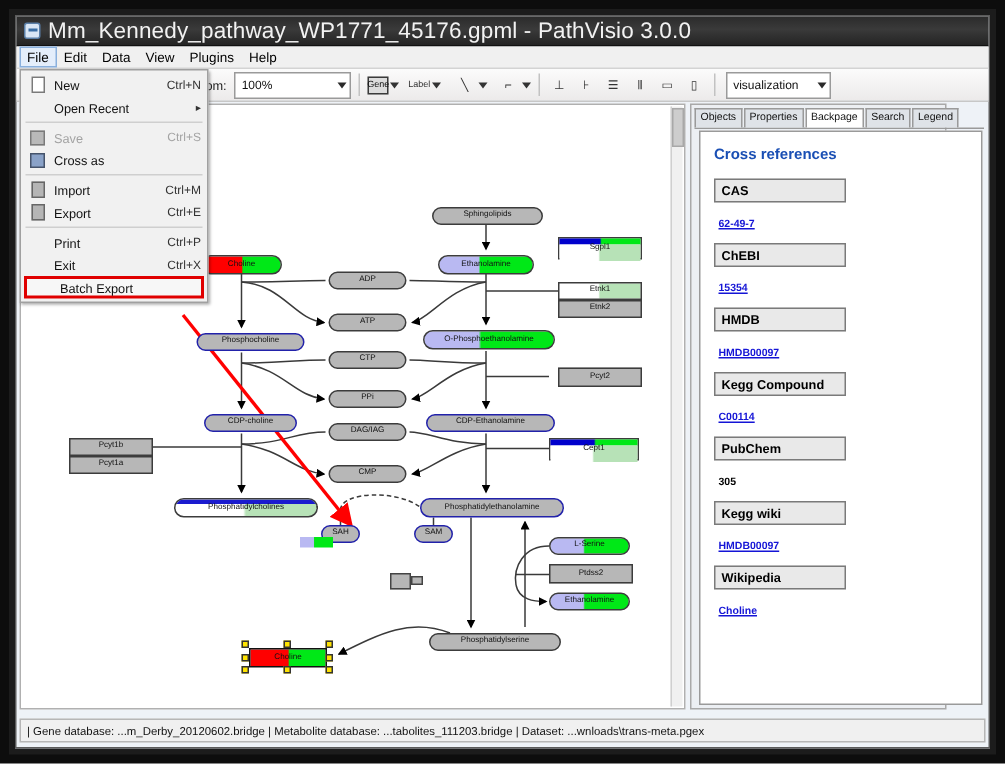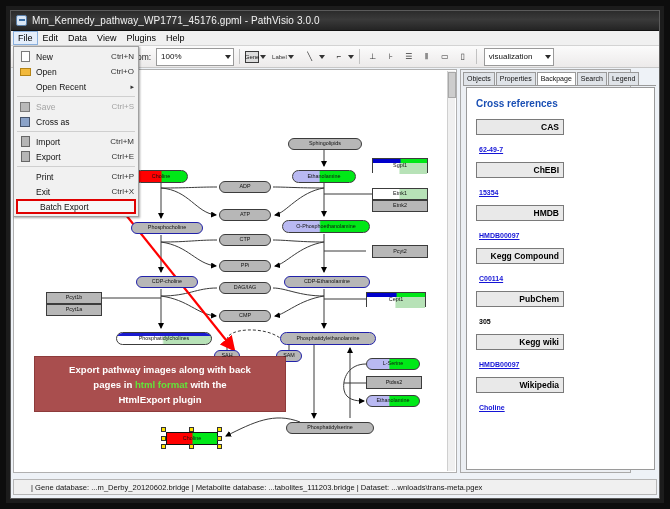--- a/index.html
+++ b/index.html
@@ -36,21 +36,21 @@
   #titlebar .wicon {
     width:11px; height:11px; margin-right:5px;
     background:#d9e6f5; border:1px solid #5a7fa8; border-radius:2px;
     position:relative;
   }
   #titlebar .wicon:after{
     content:""; position:absolute; left:2px; top:3px; width:6px;height:2px;
     background:#3a6ea5;
   }
   #title-text {
-    color:#f2f2f2; font-size:10px; white-space:nowrap;
+    color:#f2f2f2; font-size:15px; white-space:nowrap;
     letter-spacing:.1px;
   }
   
   #menubar {
     position:absolute; left:0; top:20px; width:648px; height:15px;
     background:#f0f0f0; border-bottom:1px solid #d3d3d3;
     display:flex; align-items:center; padding-left:2px;
   }
   .menu-item {
     font-size:9px; color:#000; padding:1px 5px; line-height:12px;
@@ -161,21 +161,21 @@
     background:#ffffff; border:1px solid #9a9a9a; overflow:hidden;
   }
   #side-content { padding:8px 9px 4px 9px; }
   .xref-title {
     color:#1a4fb4; font-size:10px; font-weight:bold; margin:2px 0 10px 0;
     font-family:"Liberation Sans", sans-serif;
   }
   .xref-head {
     border:1px solid #7a7a7a; background:#e9e9e9;
     font-size:8.5px; font-weight:bold; color:#000;
-    padding:2px 4px; width:88px; margin-bottom:3px;text-align:right;
+    padding:2px 4px; width:88px; margin-bottom:3px;
   }
   .xref-val {
     font-size:7px; color:#1414d6; text-decoration:underline; font-weight:bold;
     margin:0 0 9px 3px; display:inline-block;
   }
   .xref-val.plain { color:#000; text-decoration:none; }
   .expr-head {
     font-size:9px; font-weight:bold; color:#000; margin-top:3px;
   }
   
@@ -184,21 +184,21 @@
     background:#f0f0f0; border-left:1px solid #cfcfcf;
   }
   .vscroll .thumb{
     position:absolute; left:0; top:1px; width:8px; height:26px;
     background:#cdcdcd; border:1px solid #a8a8a8;
   }
   
   #statusbar {
     position:absolute; left:2px; bottom:3px; width:644px; height:16px;
     background:#f0f0f0; border:1px solid #b6b6b6;
-    display:flex; align-items:center; padding-left:17px;
+    display:flex; align-items:center; padding-left:4px;
     font-size:7.6px; color:#111; white-space:nowrap;
   }
   
   #filemenu {
     position:absolute; left:2px; top:35px; width:126px;
     background:#f1f1f1; border:1px solid #a0a0a0;
     box-shadow:1px 1px 2px rgba(0,0,0,.35);
     padding:2px 0; z-index:50;
   }
   .fm-row {
@@ -443,27 +443,20 @@
         <span class="lbl">Cept1</span>
       </div>
       <div class="node gene" style="left:352px;top:306px;width:56px;height:13px;">
           <span class="lbl">Ptdss2</span>
         </div>
 
       <div style="position:absolute;left:246px;top:312px;width:14px;height:11px;background:#b7b7b7;border:1px solid #444;"></div>
       <div style="position:absolute;left:260px;top:314px;width:8px;height:6px;background:#b7b7b7;border:1px solid #444;"></div>
       <div style="position:absolute;left:186px;top:288px;width:22px;height:7px;" class="grad-bluegreen"></div>
 
-      <div id="callout">
-        <div>
-          <span>Export pathway images along with back</span><br>
-          <span>pages in </span><span class="hl">html format</span><span> with the</span><br>
-          <span>HtmlExport plugin</span>
-        </div>
-      </div>
 
       <div class="vscroll">
           <div class="thumb"></div>
         </div>
     </div>
 
     <div id="side">
       <div id="side-tabs">
         <div class="stab">Objects</div>
         <div class="stab">Properties</div>
@@ -507,27 +500,20 @@
 
     <div id="filemenu">
       <div class="fm-row">
         <span class="ic">
             <span class="ic-doc"></span>
           </span>
         <span class="nm">New</span>
         <span class="acc">Ctrl+N</span>
       </div>
       <div class="fm-row">
-        <span class="ic">
-            <span class="ic-folder"></span>
-          </span>
-        <span class="nm">Open</span>
-        <span class="acc">Ctrl+O</span>
-      </div>
-      <div class="fm-row">
         <span class="ic"></span>
         <span class="nm">Open Recent</span>
         <span class="sub">▸</span>
       </div>
       <div class="fm-sep"></div>
       <div class="fm-row dim">
         <span class="ic">
             <span class="ic-save"></span>
           </span>
         <span class="nm">Save</span>

